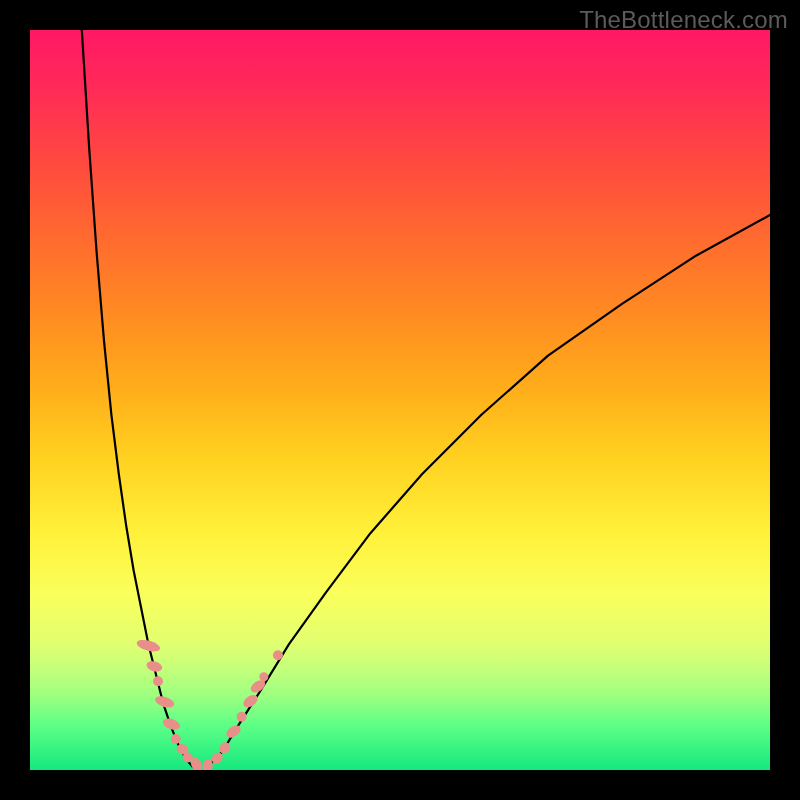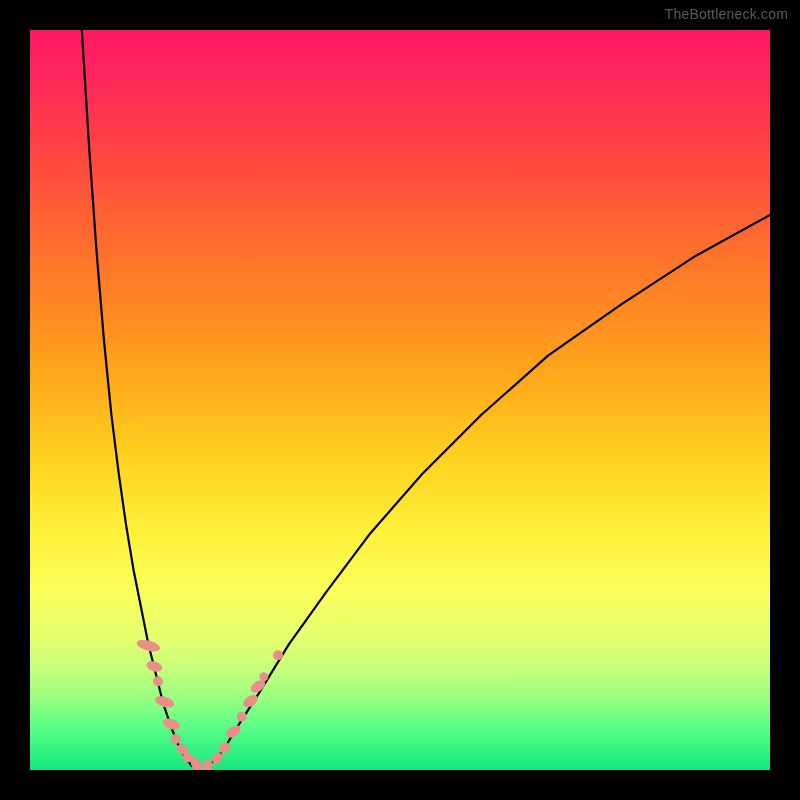--- a/index.html
+++ b/index.html
@@ -48,21 +48,21 @@
     top: 0;
     width: 740px;
     height: 740px;
     display: block;
   }
   .watermark {
     position: absolute;
     top: 6px;
     right: 12px;
     color: #5b5b5b;
-    font-size: 14px;
+    font-size: 24px;
     font-weight: 500;
     letter-spacing: 0.2px;
     user-select: none;
   }
 </style>
 </head>
 <body>
 
 <div class="frame">
 

